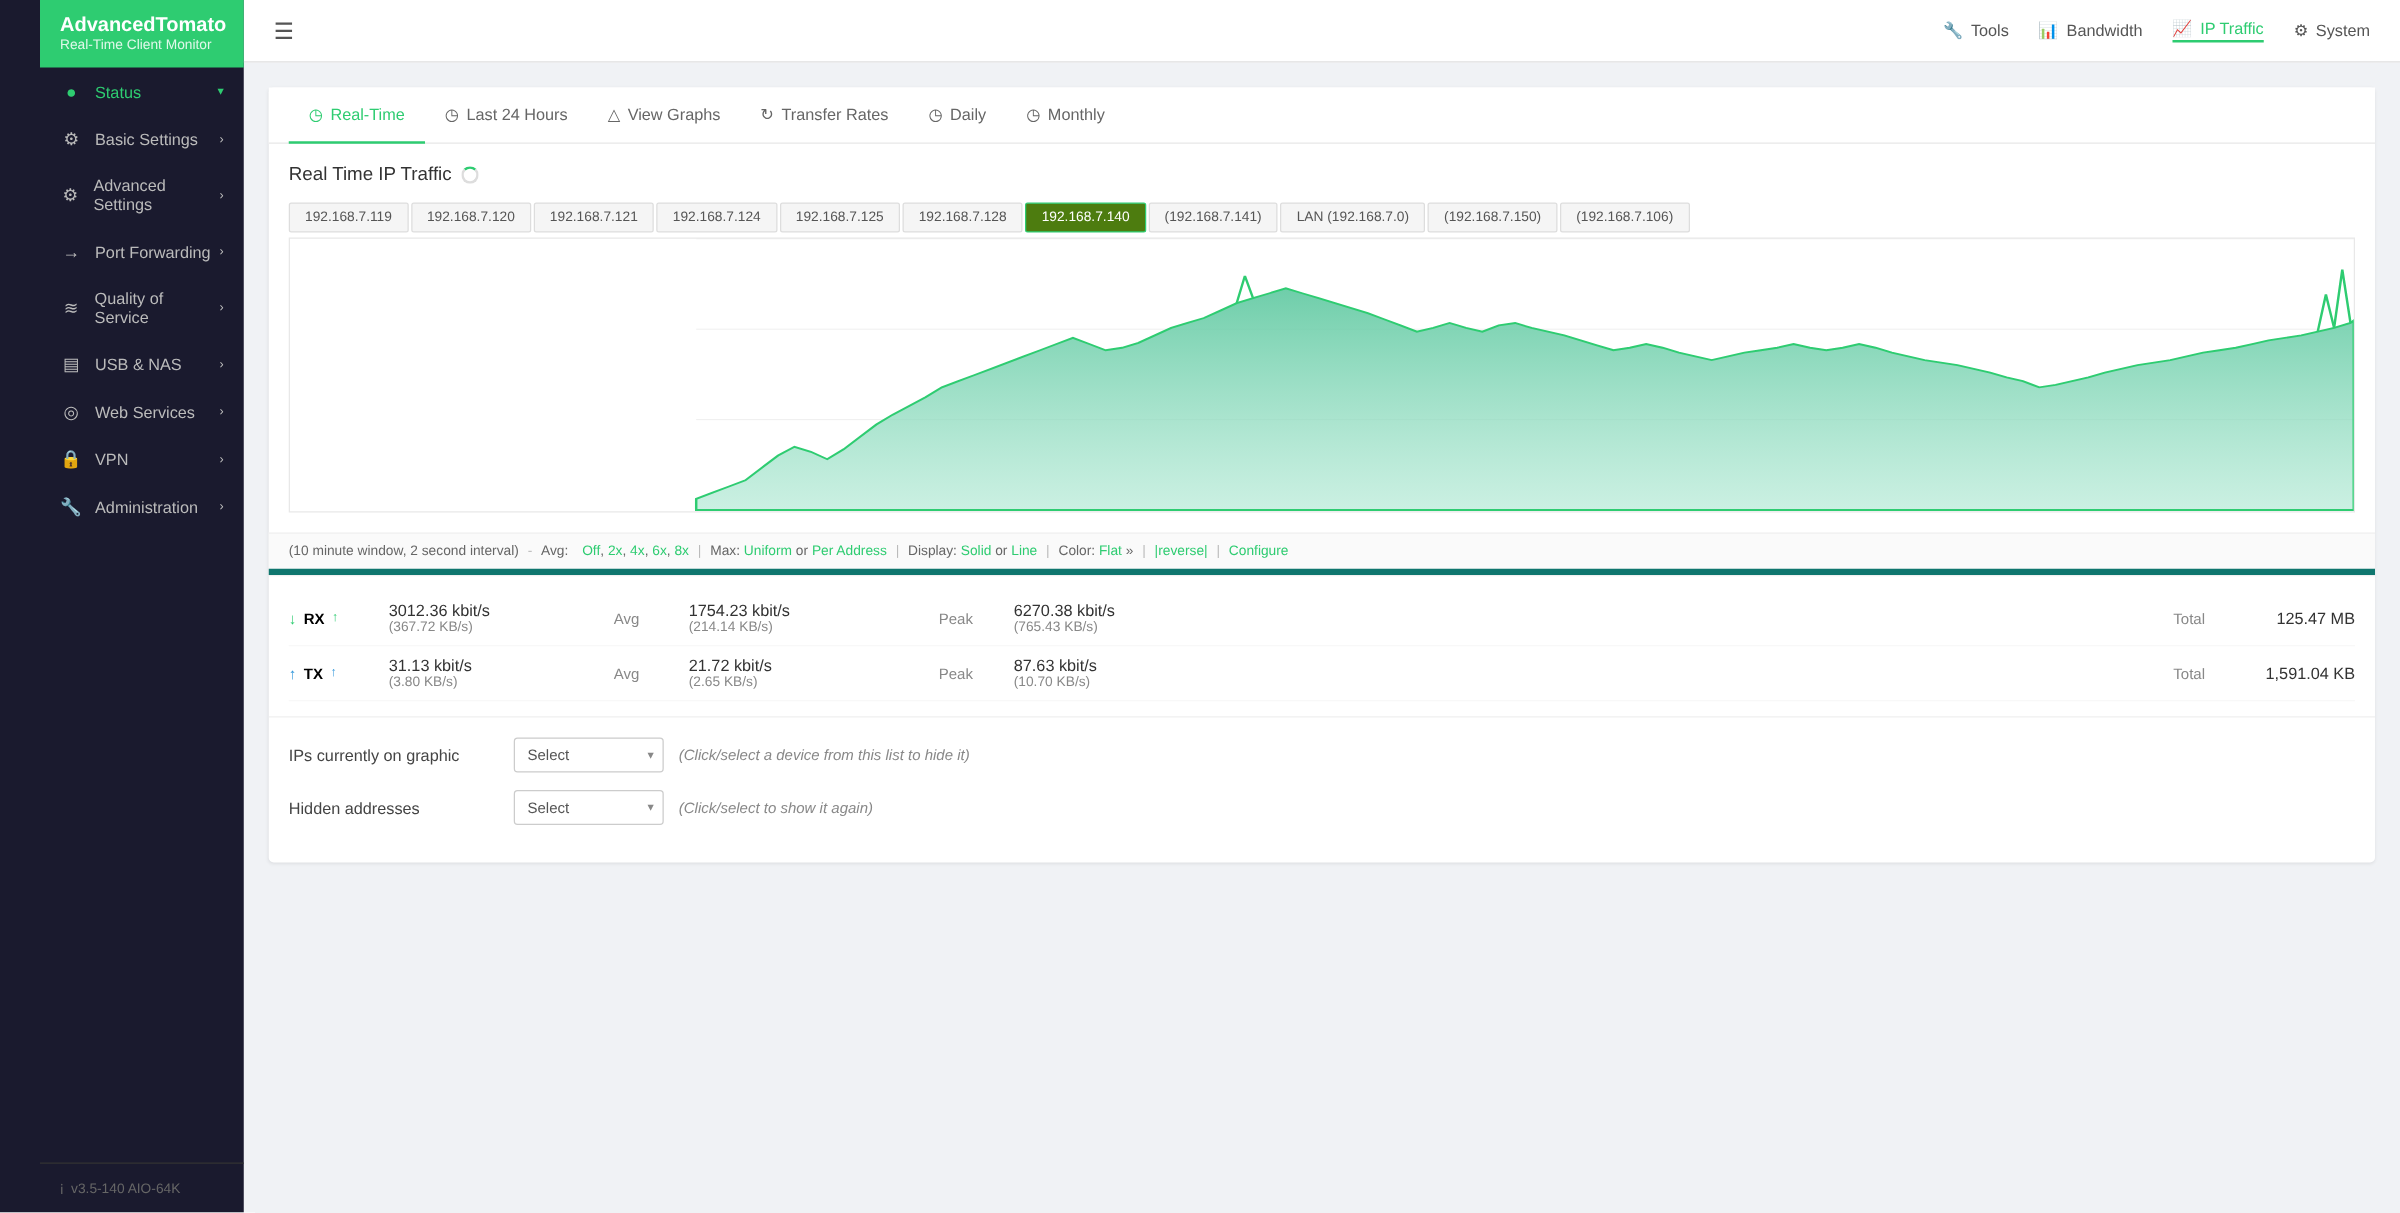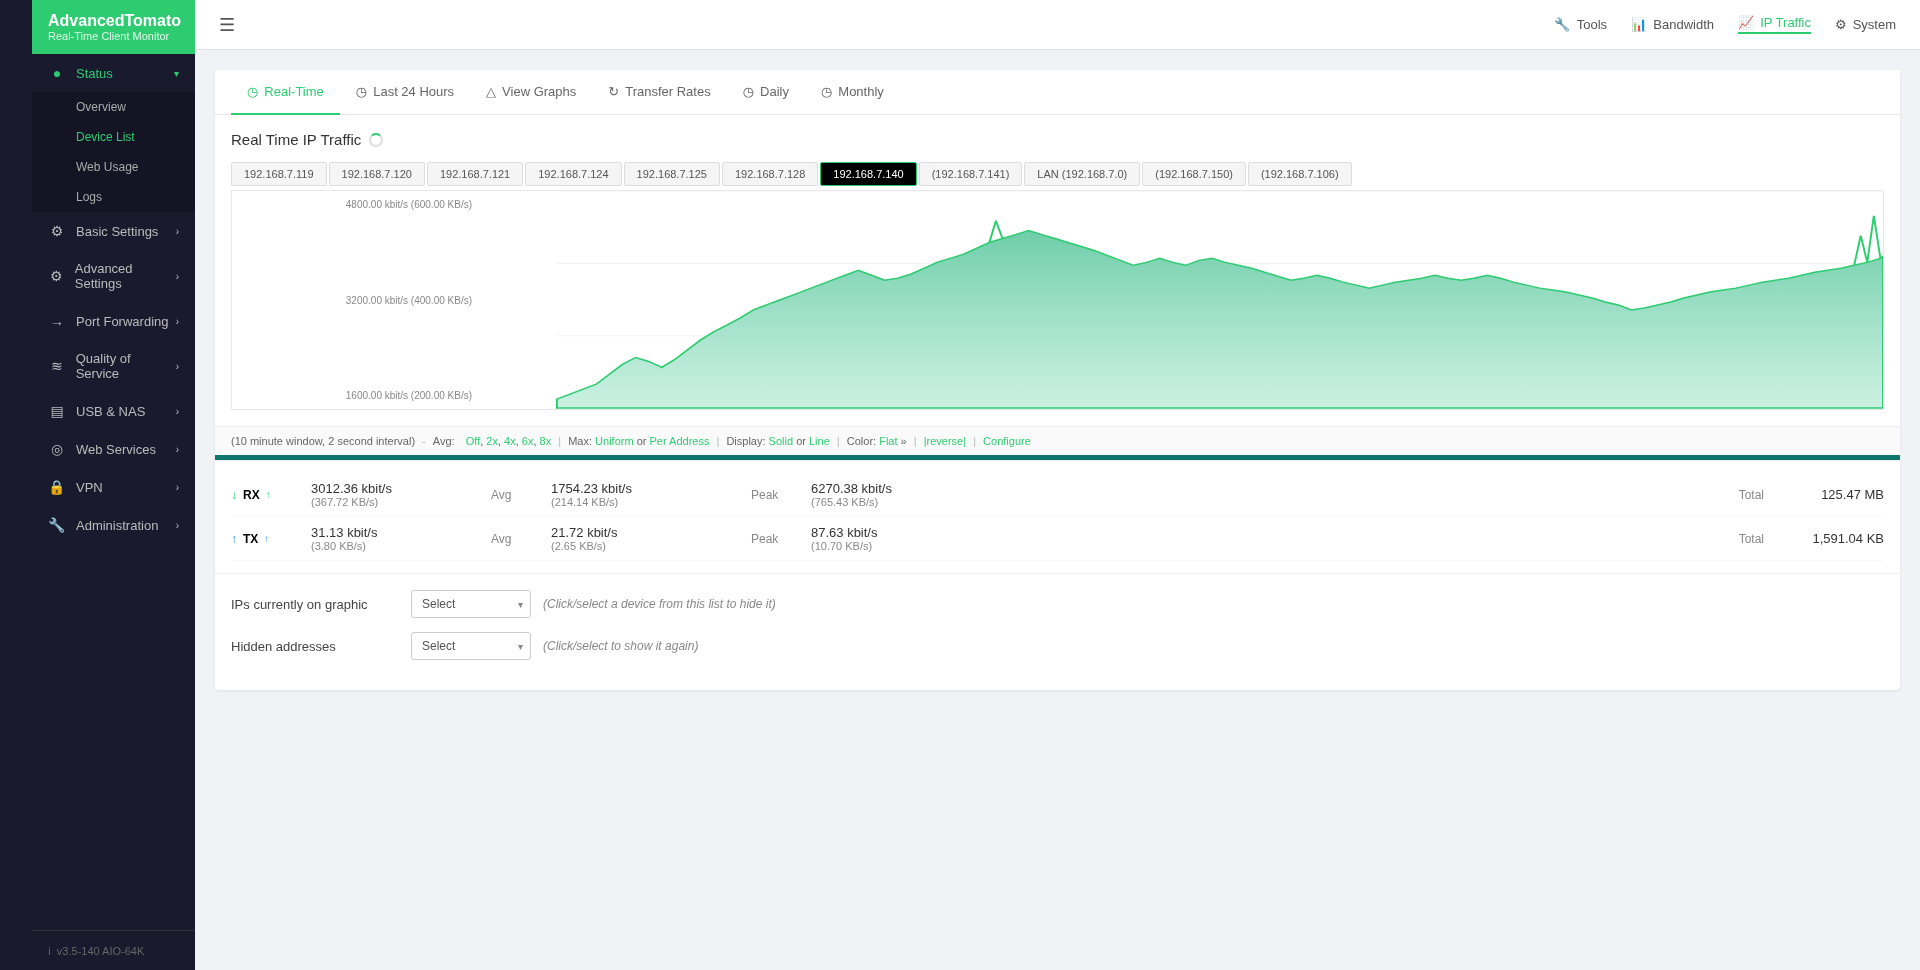--- a/index.html
+++ b/index.html
@@ -52,21 +52,21 @@
 
     
     .chart-container { padding: 16px; }
     .chart-title { font-size: 15px; font-weight: 400; color: #333; margin-bottom: 14px; display: flex; align-items: center; gap: 8px; }
     .loading-spinner { width: 14px; height: 14px; border: 2px solid #ddd; border-top-color: #2ecc71; border-radius: 50%; animation: spin 1s linear infinite; display: inline-block; }
     @keyframes spin { to { transform: rotate(360deg); } }
 
     
     .ip-tabs { display: flex; flex-wrap: wrap; gap: 2px; margin-bottom: 4px; }
     .ip-tab { padding: 5px 12px; font-size: 11px; cursor: pointer; background: #f5f5f5; border: 1px solid #ddd; border-radius: 2px; color: #555; white-space: nowrap; }
-    .ip-tab.active { background: #000000; color: #fff; border-color: #2ecc71; }
+    .ip-tab.active { background: #4d7c0f; color: #fff; border-color: #2ecc71; }
 
     
     .chart-svg-wrapper { position: relative; height: 220px; border: 1px solid #e8e8e8; background: #fff; }
     .chart-y-labels { position: absolute; left: 0; top: 0; height: 100%; width: 248px; display: flex; flex-direction: column; justify-content: space-between; padding: 8px 8px 8px 4px; font-size: 10px; color: #888; }
     .chart-y-label { text-align: right; }
 
     
     .stats-section { padding: 12px 16px; border-top: 1px solid #f0f0f0; }
     .stat-row { display: flex; align-items: center; padding: 8px 0; border-bottom: 1px solid #f8f8f8; }
     .stat-label { display: flex; align-items: center; gap: 6px; width: 80px; font-size: 12px; font-weight: 600; }
@@ -104,26 +104,20 @@
   <div id="sidebar-header">
     <div class="app-title">AdvancedTomato</div>
     <div class="app-subtitle">Real-Time Client Monitor</div>
   </div>
 
   <div class="sidebar-item active">
     <span class="si-icon">●</span>
     <span>Status</span>
     <span class="si-arrow">▾</span>
   </div>
-  <div class="sidebar-sub">
-    <div class="sub-item">Overview</div>
-    <div class="sub-item active">Device List</div>
-    <div class="sub-item">Web Usage</div>
-    <div class="sub-item">Logs</div>
-  </div>
 
   <div class="sidebar-item">
     <span class="si-icon">⚙</span>
     <span>Basic Settings</span>
     <span class="si-arrow">›</span>
   </div>
 
   <div class="sidebar-item">
     <span class="si-icon">⚙</span>
     <span>Advanced Settings</span>
@@ -242,25 +236,20 @@
           <div class="ip-tab">192.168.7.125</div>
           <div class="ip-tab">192.168.7.128</div>
           <div class="ip-tab active">192.168.7.140</div>
           <div class="ip-tab">(192.168.7.141)</div>
           <div class="ip-tab">LAN (192.168.7.0)</div>
           <div class="ip-tab">(192.168.7.150)</div>
           <div class="ip-tab">(192.168.7.106)</div>
         </div>
 
         <div class="chart-svg-wrapper">
-          <div class="chart-y-labels">
-            <div class="chart-y-label">4800.00 kbit/s (600.00 KB/s)</div>
-            <div class="chart-y-label">3200.00 kbit/s (400.00 KB/s)</div>
-            <div class="chart-y-label">1600.00 kbit/s (200.00 KB/s)</div>
-          </div>
           <svg width="100%" height="100%" viewBox="0 0 1260 220" preserveAspectRatio="none" style="display:block;">
             <defs>
               <linearGradient id="chartGrad" x1="0" y1="0" x2="0" y2="1">
                 <stop offset="0%" stop-color="#5ec8a0" stop-opacity="0.9"></stop>
                 <stop offset="100%" stop-color="#a8e6cf" stop-opacity="0.6"></stop>
               </linearGradient>
             </defs>
 
             <line x1="248" y1="0" x2="1260" y2="0" stroke="#e8e8e8" stroke-width="0.5"></line>
             <line x1="248" y1="73" x2="1260" y2="73" stroke="#e8e8e8" stroke-width="0.5"></line>

